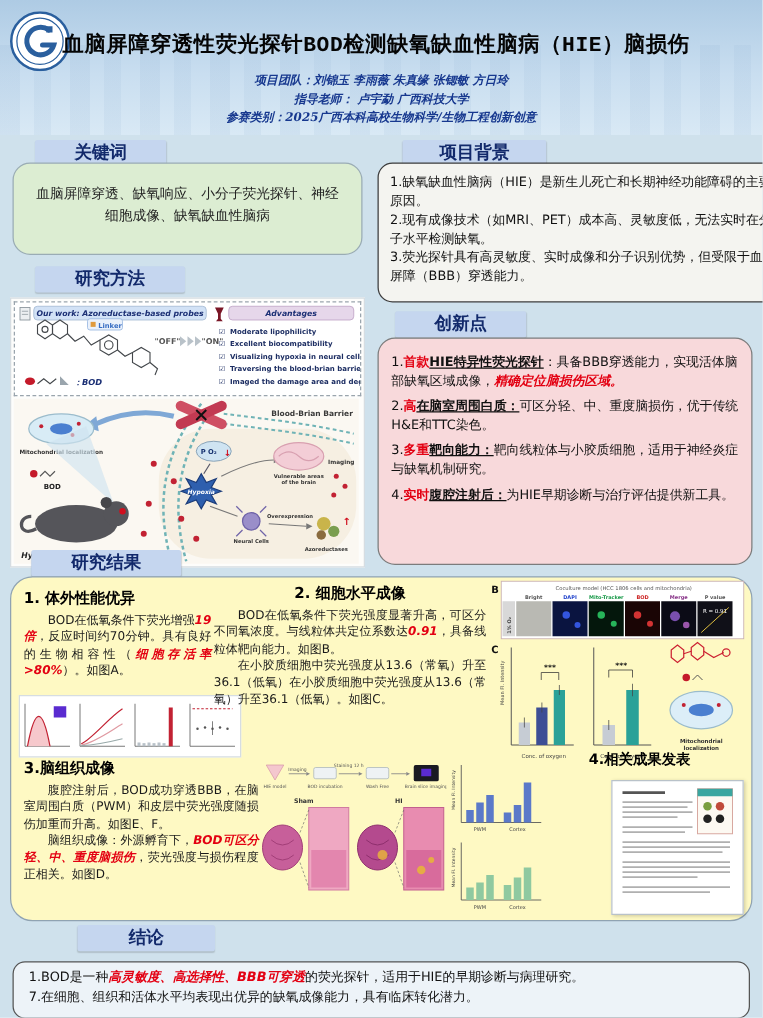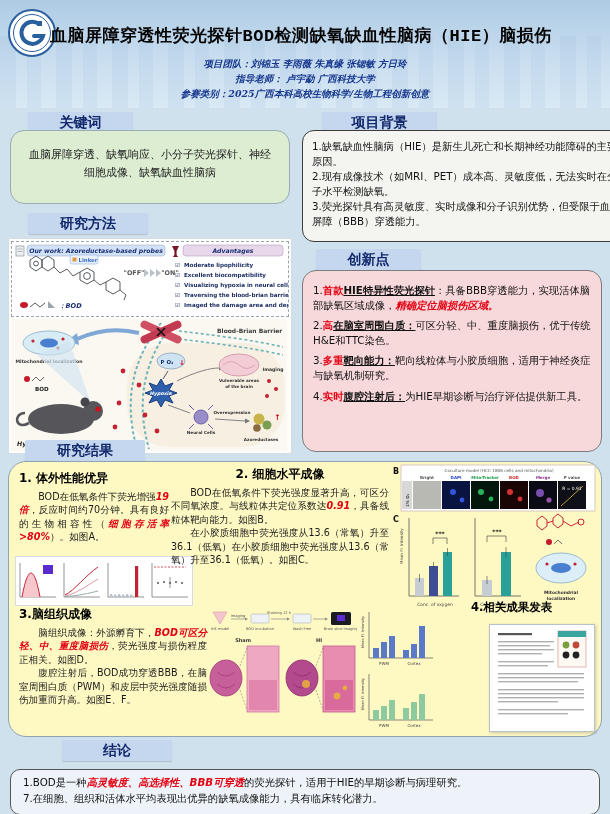--- a/index.html
+++ b/index.html
@@ -372,22 +372,22 @@
           <circle cx="18" cy="52" r="1.6" fill="#c22233"></circle>
             <circle cx="46" cy="52" r="1.6" fill="#c22233"></circle>
           <text x="32" y="82" text-anchor="middle" font-size="4.4" font-weight="bold" fill="#333">Mitochondrial</text>
           <text x="32" y="88" text-anchor="middle" font-size="4.4" font-weight="bold" fill="#333">localization</text>
         </g>
       </svg>
     </div>
 
     <div class="abs" style="left:10px;top:144px;width:188px;">
       <div class="res-title">3.脑组织成像</div>
+      <p class="res-p">腹腔注射后，BOD成功穿透BBB，在脑室周围白质（PWM）和皮层中荧光强度随损伤加重而升高。如图E、F。</p>
       <p class="res-p"><span>脑组织成像：外源孵育下，</span><span class="rdi">BOD可区分轻、中、重度脑损伤</span><span>，荧光强度与损伤程度正相关。如图D。</span></p>
-      <p class="res-p">腹腔注射后，BOD成功穿透BBB，在脑室周围白质（PWM）和皮层中荧光强度随损伤加重而升高。如图E、F。</p>
     </div>
 
     <div class="abs" style="left:198px;top:146px;width:150px;height:126px;">
       <svg width="150" height="126" viewBox="0 0 150 126">
 
         <g font-size="3.6" fill="#555">
           <polygon points="6,4 20,4 13,16" fill="#f4c7ce" stroke="#d89aa8" stroke-width=".6"></polygon>
           <text x="13" y="22" text-anchor="middle">HIE model</text>
           <text x="31" y="9" text-anchor="middle">Imaging</text>
           <line x1="24" y1="11" x2="38" y2="11" stroke="#888" stroke-width=".7"></line>

